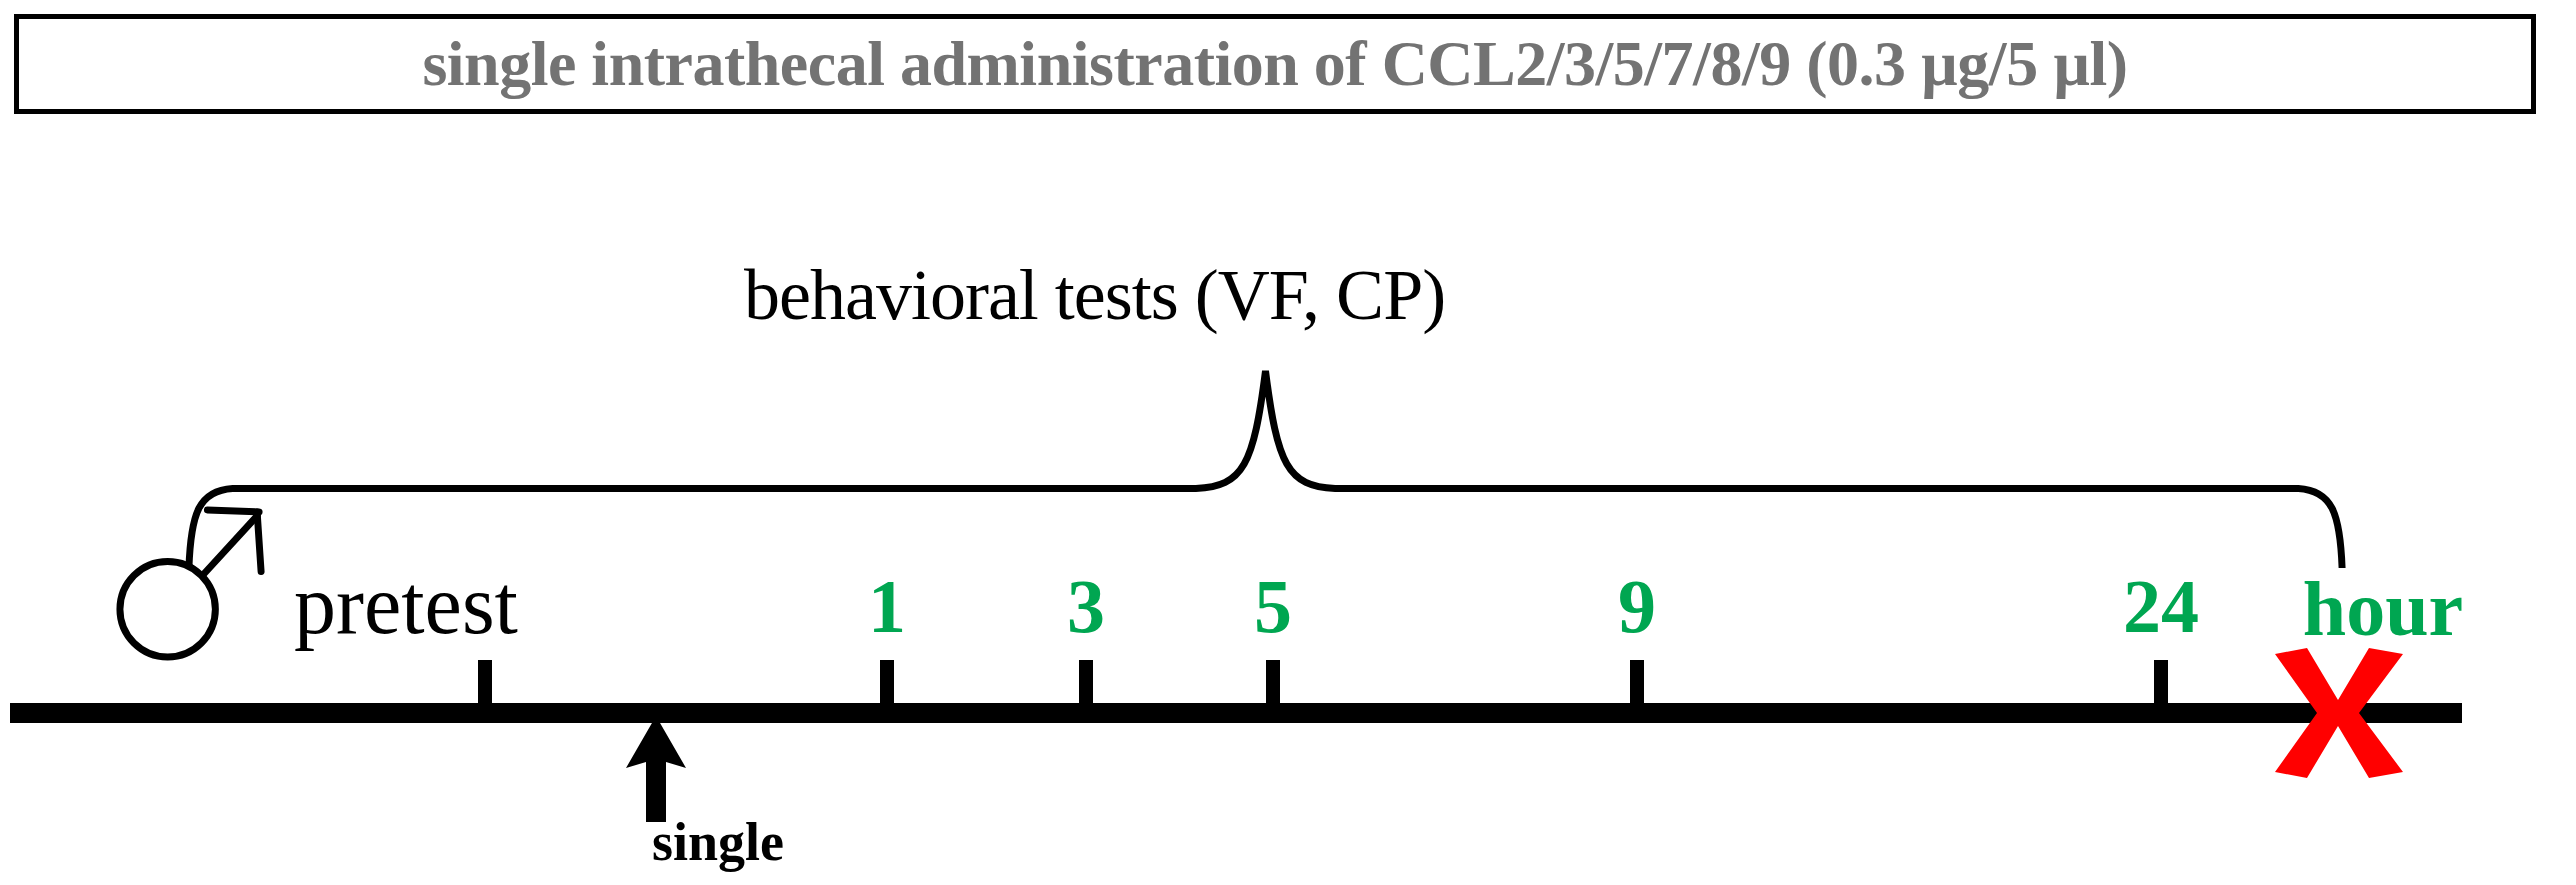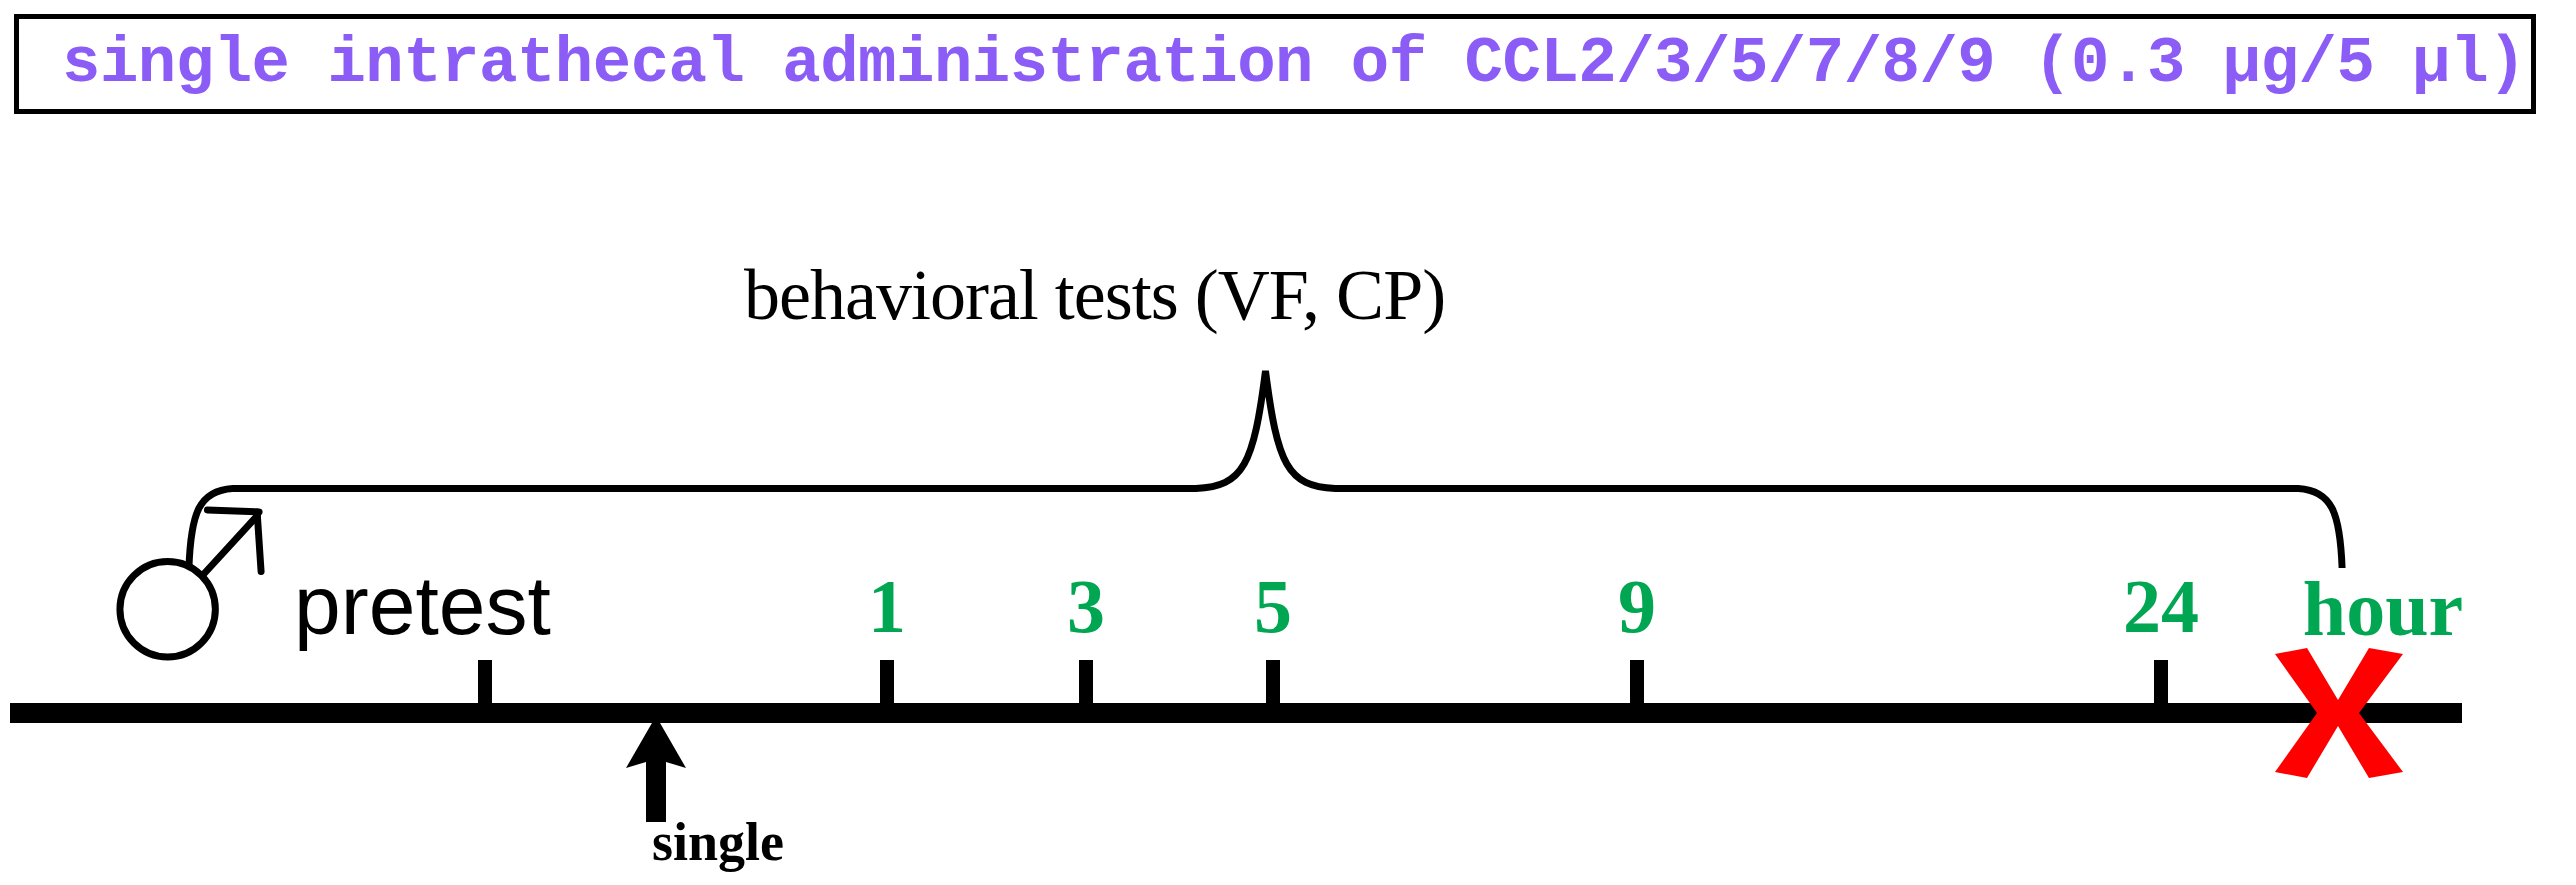--- a/index.html
+++ b/index.html
@@ -32,27 +32,26 @@
   }
   .title-text {
     position: absolute;
     left: 0;
     top: 0;
     width: 100%;
     height: 100%;
     display: flex;
     align-items: center;
     justify-content: center;
-    font-family: Liberation Mono, monospace;
+    font-family: Liberation Serif, serif;
     font-weight: bold;
     font-size: 64px;
     letter-spacing: -0.5px;
-    color: #8b5cf6;
-    white-space: nowrap;
-    padding-left: 19px;
+    color: #737373;
+    white-space: nowrap;
   }
 
   
   .behavior-label {
     position: absolute;
     left: 744px;
     top: 254px;
     font-family: "Liberation Serif", serif;
     font-weight: normal;
     font-size: 72px;
@@ -96,21 +95,21 @@
     line-height: 1;
     color: #00A651;
     white-space: nowrap;
     transform: translateX(-50%);
     top: 568px;
   }
   .pretest-label {
     position: absolute;
     left: 294px;
     top: 563px;
-    font-family: Liberation Sans, sans-serif;
+    font-family: Liberation Serif, serif;
     font-weight: normal;
     font-size: 84px;
     line-height: 1;
     color: #000000;
     white-space: nowrap;
   }
   .hour-label {
     position: absolute;
     left: 2383px;
     top: 570px;

